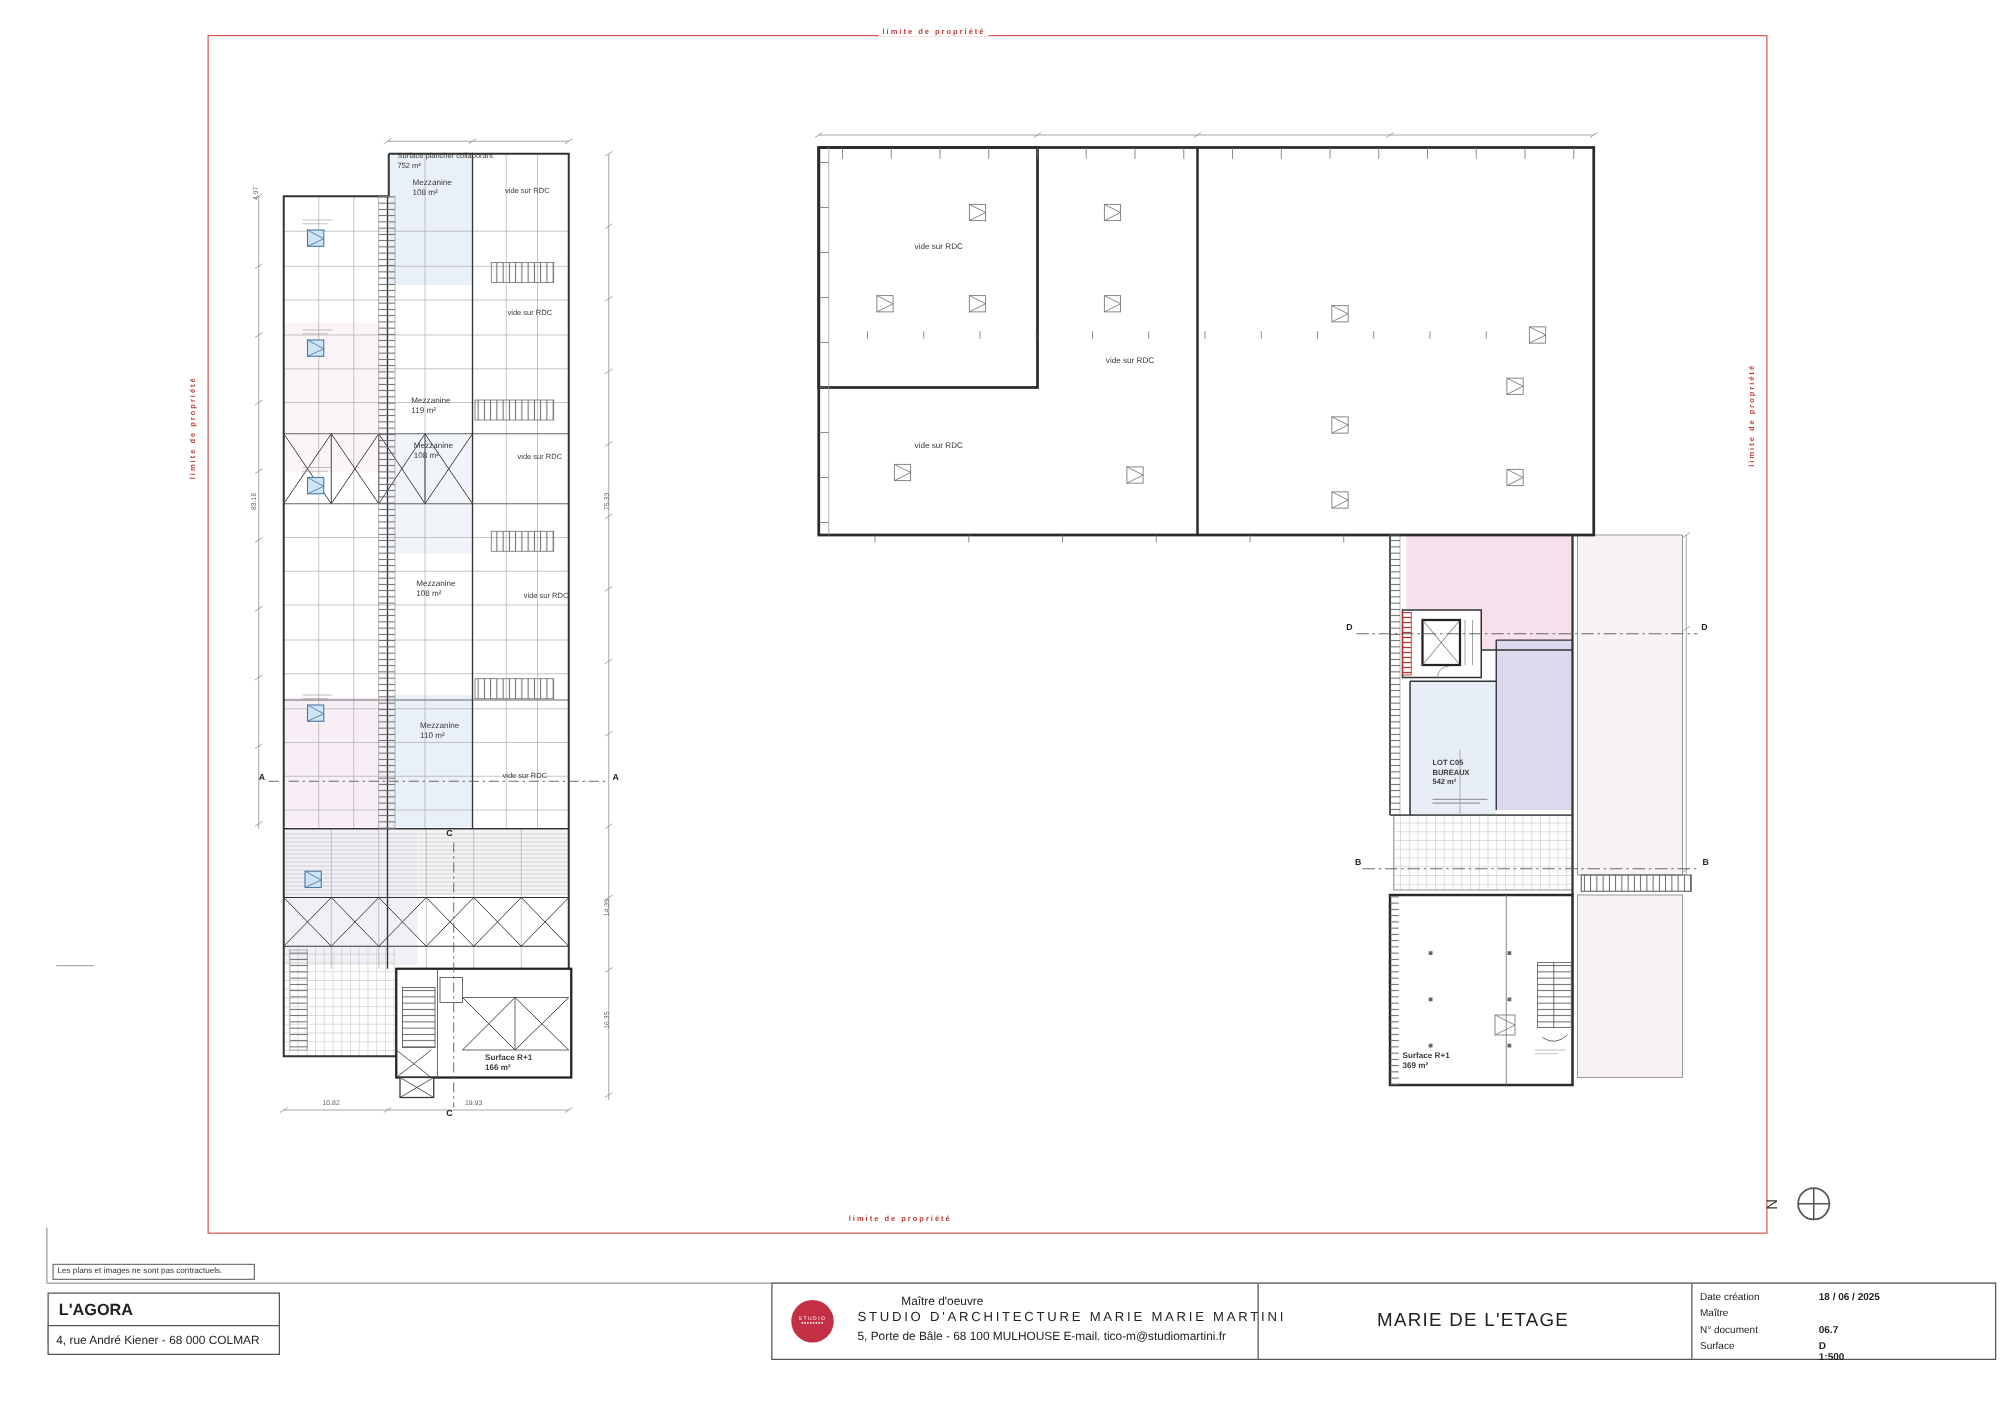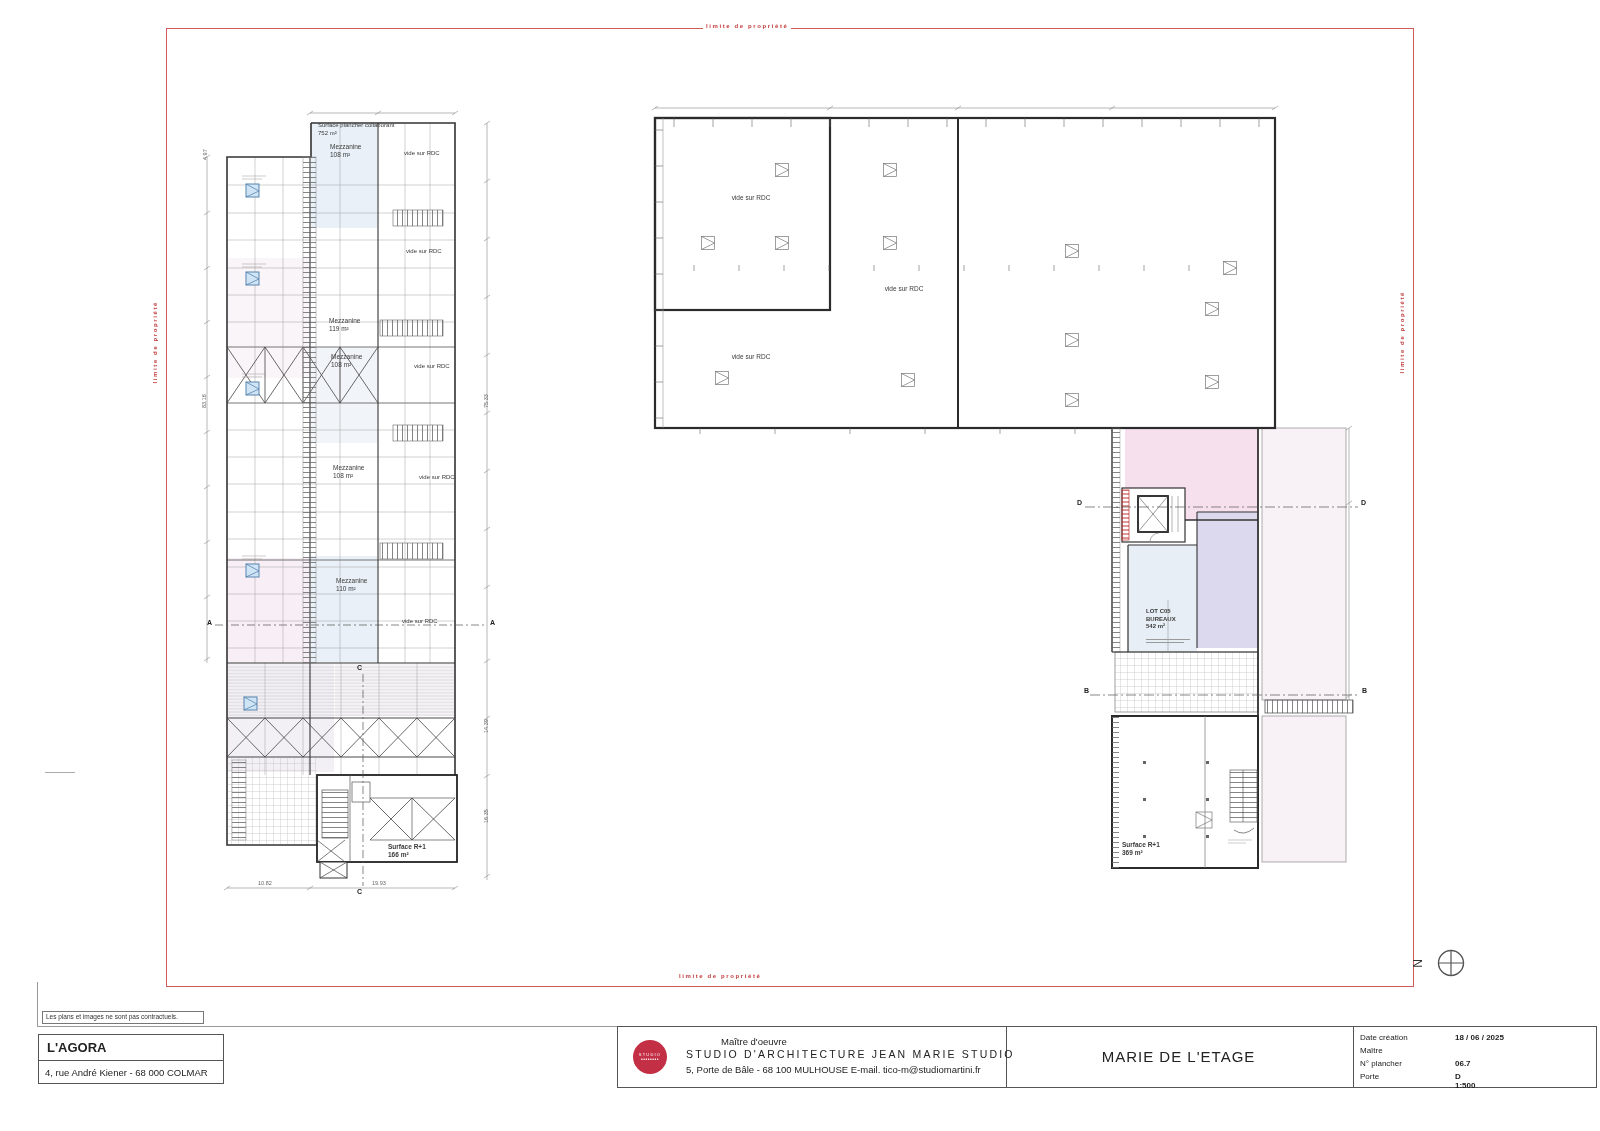--- a/index.html
+++ b/index.html
@@ -381,25 +381,25 @@
   <div class="div1"></div>
   <div class="div2"></div>
 </div>
 
 <div class="logo">
   <div class="l1">STUDIO</div>
   <div class="l2">••••••••</div>
 </div>
 
 <div class="lbl" style="left:686px;top:1036px;font-size:9.5px;color:#222;padding-left:35px;">Maître d'oeuvre</div>
-<div class="lbl" style="left:686px;top:1048px;font-size:10.5px;letter-spacing:2.2px;color:#222;">STUDIO D'ARCHITECTURE JEAN MARIE STUDIO</div>
+<div class="lbl" style="left:686px;top:1048px;font-size:10.5px;letter-spacing:2.2px;color:#222;">STUDIO D'ARCHITECTURE MARIE MARIE MARTINI</div>
 <div class="lbl" style="left:686px;top:1064px;font-size:9.5px;color:#222;">5, Porte de Bâle - 68 100 MULHOUSE  E-mail. tico-m@studiomartini.fr</div>
 
 <div class="lbl" style="left:1005px;top:1048px;width:347px;text-align:center;font-size:15px;letter-spacing:1px;color:#222;">MARIE DE L'ETAGE</div>
 
 <div class="meta-label" style="left:1360px;top:1033px;">Date création</div>
 <div class="meta-value" style="left:1455px;top:1033px;">18 / 06 / 2025</div>
 <div class="meta-label" style="left:1360px;top:1046px;">Maître</div>
 <div class="meta-value" style="left:1455px;top:1046px;margin-top:35px;">1:500</div>
-<div class="meta-label" style="left:1360px;top:1059px;">N° plancher</div>
+<div class="meta-label" style="left:1360px;top:1059px;">N° document</div>
 <div class="meta-value" style="left:1455px;top:1059px;">06.7</div>
-<div class="meta-label" style="left:1360px;top:1072px;">Porte</div>
+<div class="meta-label" style="left:1360px;top:1072px;">Surface</div>
 <div class="meta-value" style="left:1455px;top:1072px;">D</div>
 
 </body></html>

